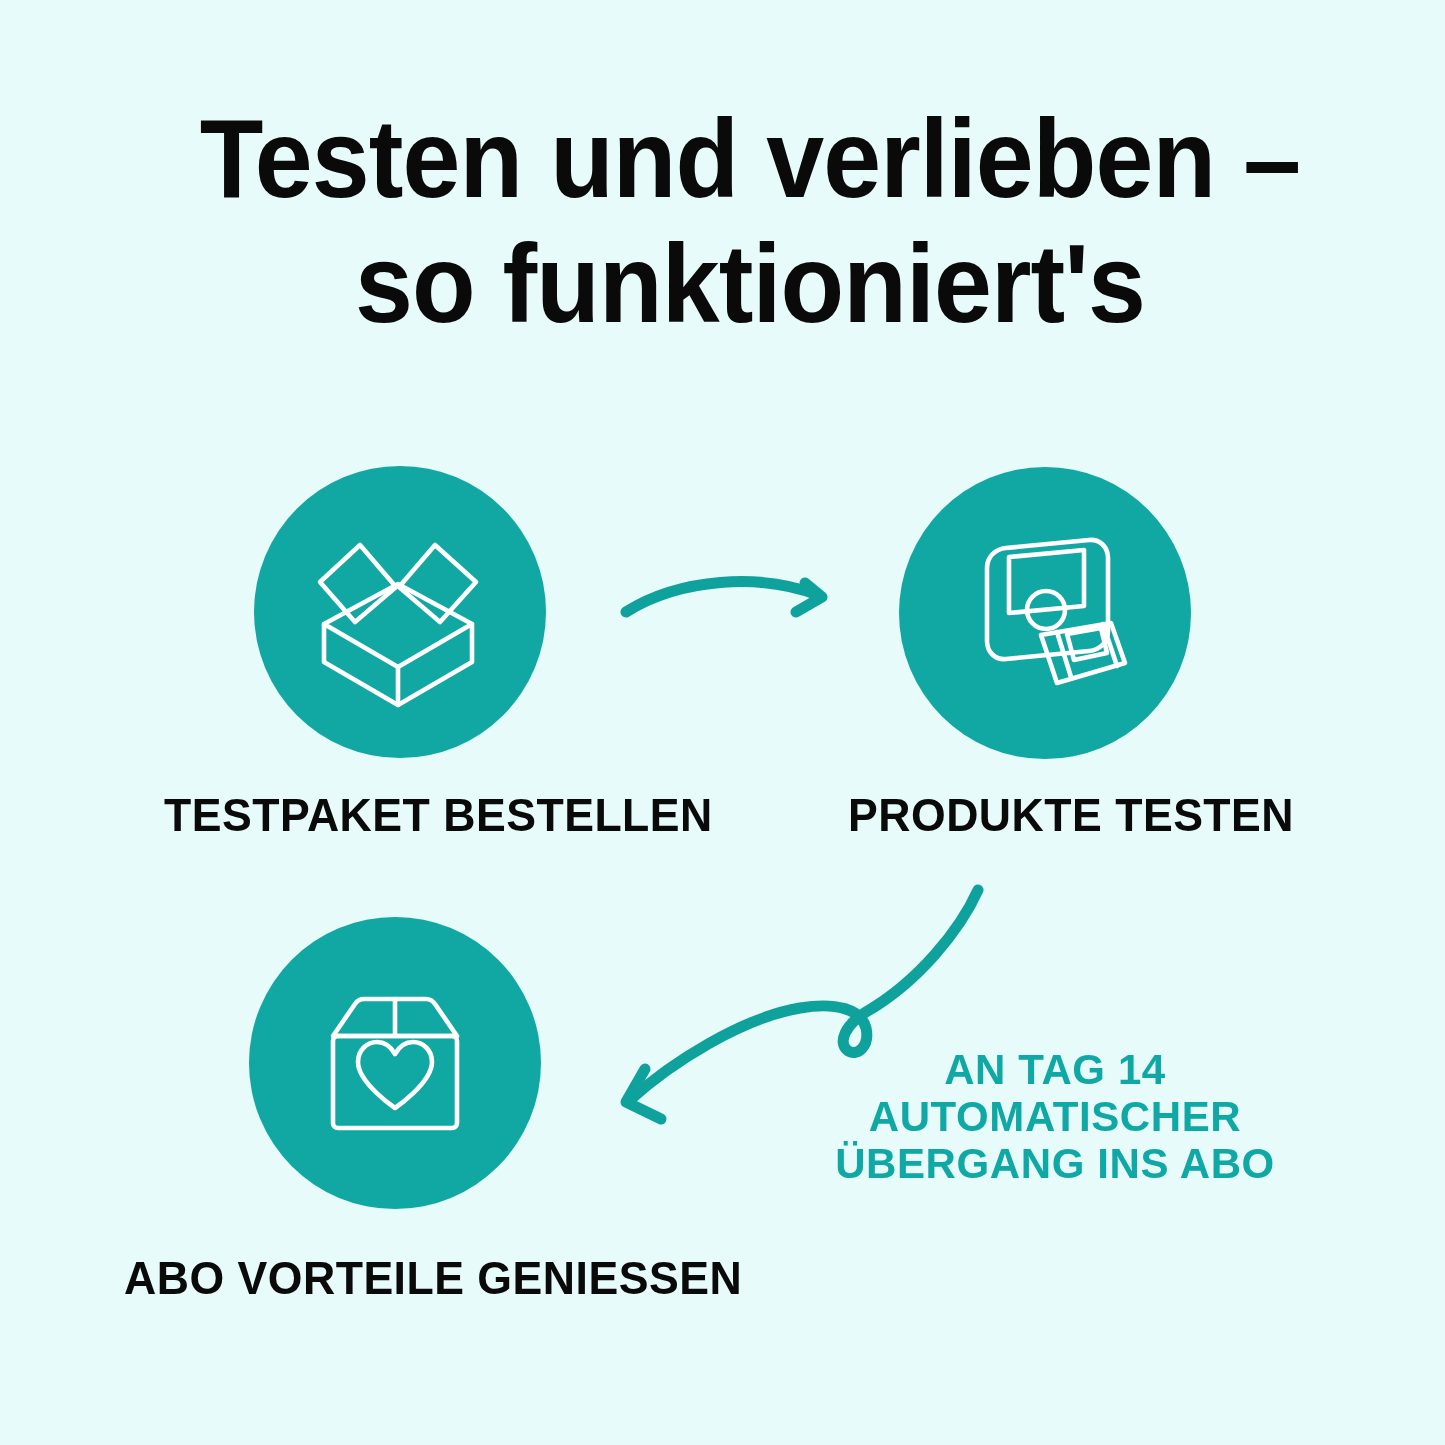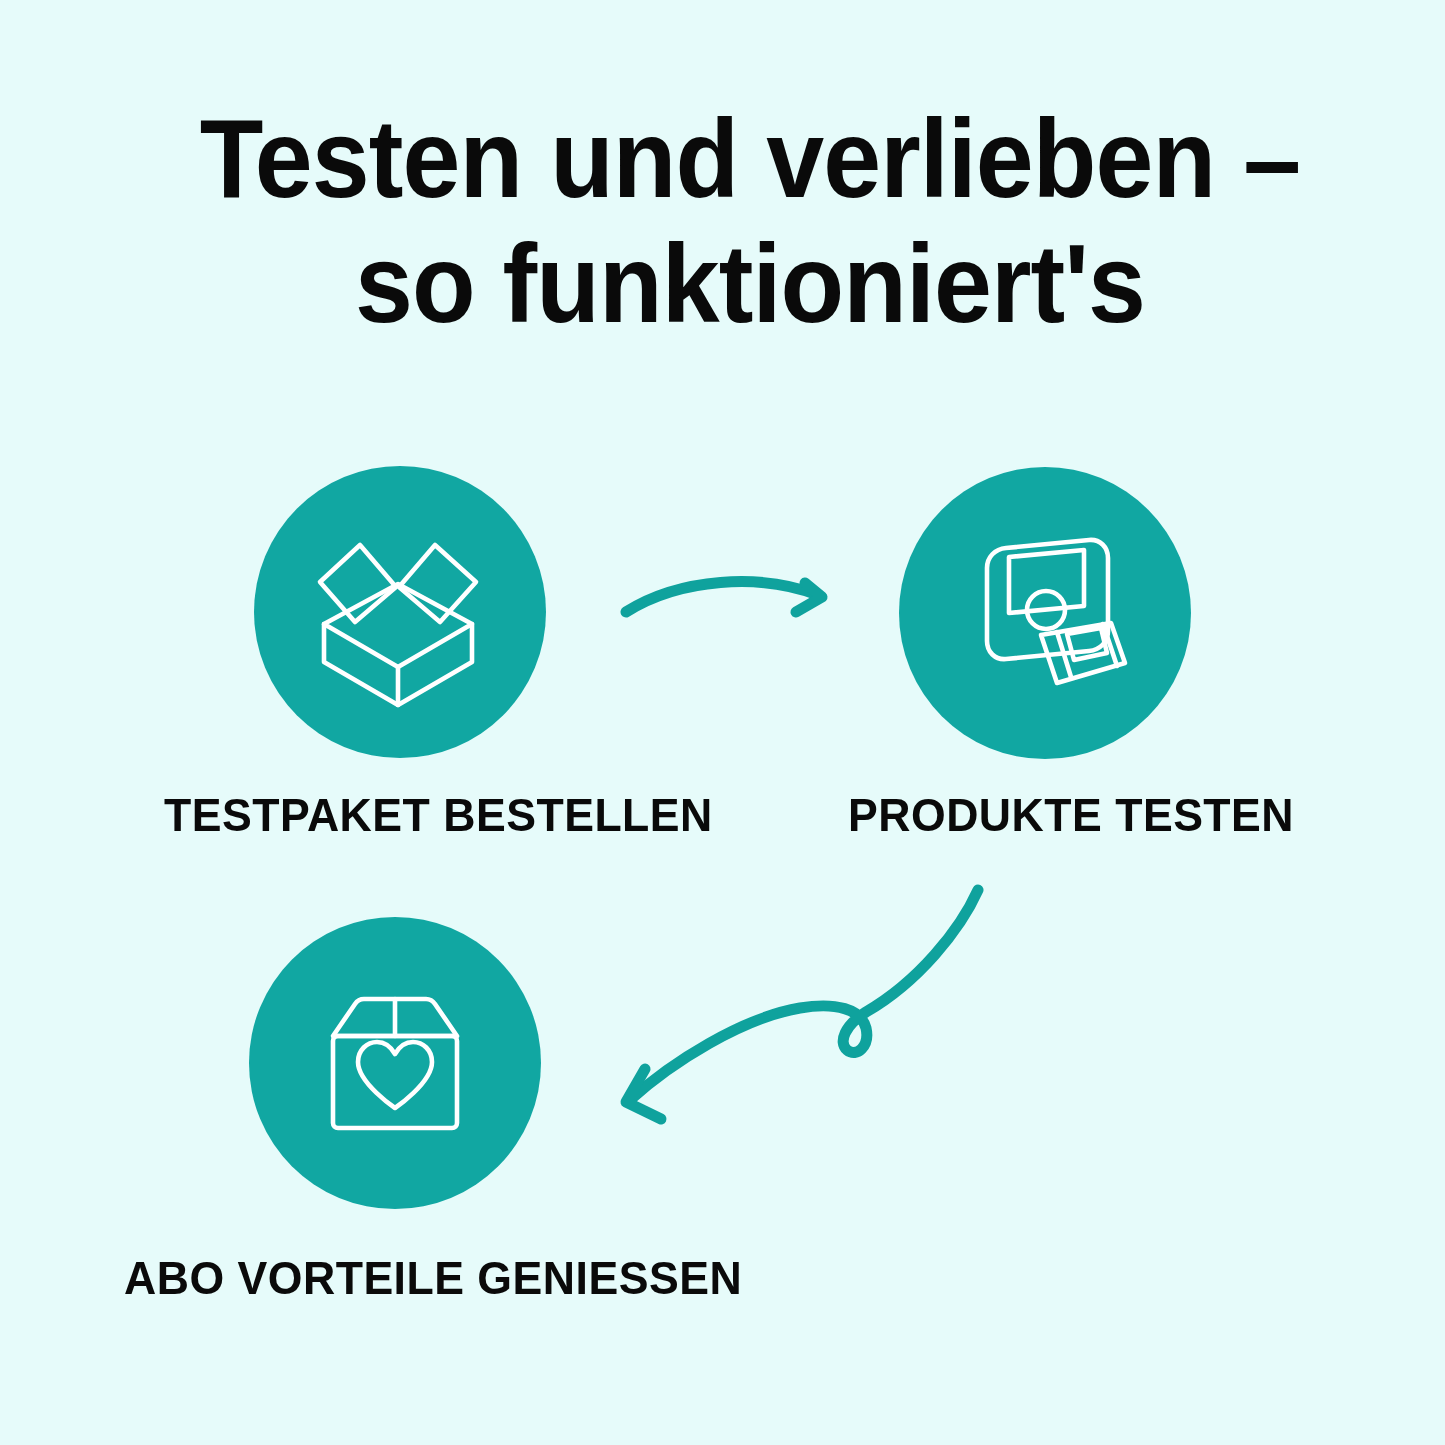--- a/index.html
+++ b/index.html
@@ -163,20 +163,25 @@
                C100 145 63 120 63 99
                C63 87 72 79 82 79
                C90 79 96 84 100 91
                C104 84 110 79 118 79
                C128 79 137 87 137 99
                C137 120 100 145 100 145 Z"></path>
     </svg>
   </div>
   <div class="step-label" id="label-enjoy">ABO VORTEILE GENIESSEN</div>
 
+  <div class="annotation">
+    <span>AN TAG 14</span>
+    <span>AUTOMATISCHER</span>
+    <span>ÜBERGANG INS ABO</span>
+  </div>
 
   <svg id="arrows" viewBox="0 0 1445 1445">
 
     <g fill="none" stroke="#0fa29d" stroke-width="11" stroke-linecap="round" stroke-linejoin="round">
       <path d="M626 612 C680 578 760 573 818 595"></path>
       <path d="M805 583 L822 597 L796 612"></path>
     </g>
 
     <g fill="none" stroke="#0fa29d" stroke-width="11" stroke-linecap="round" stroke-linejoin="round">
       <path d="M978 890

